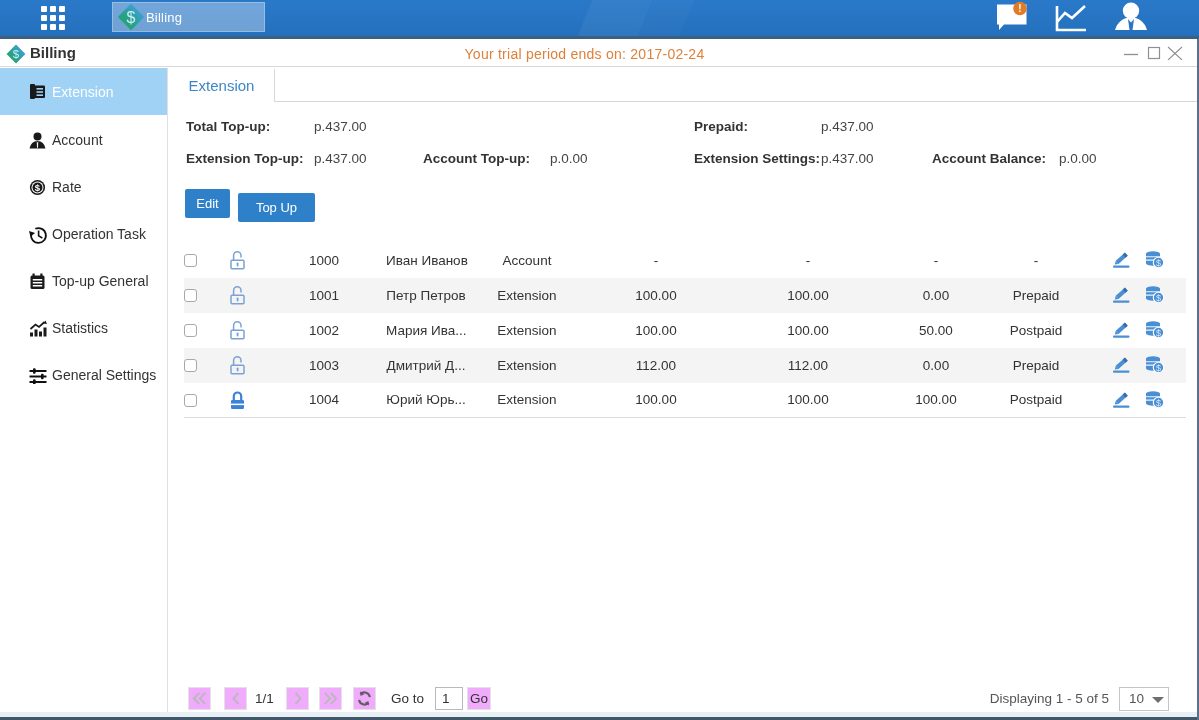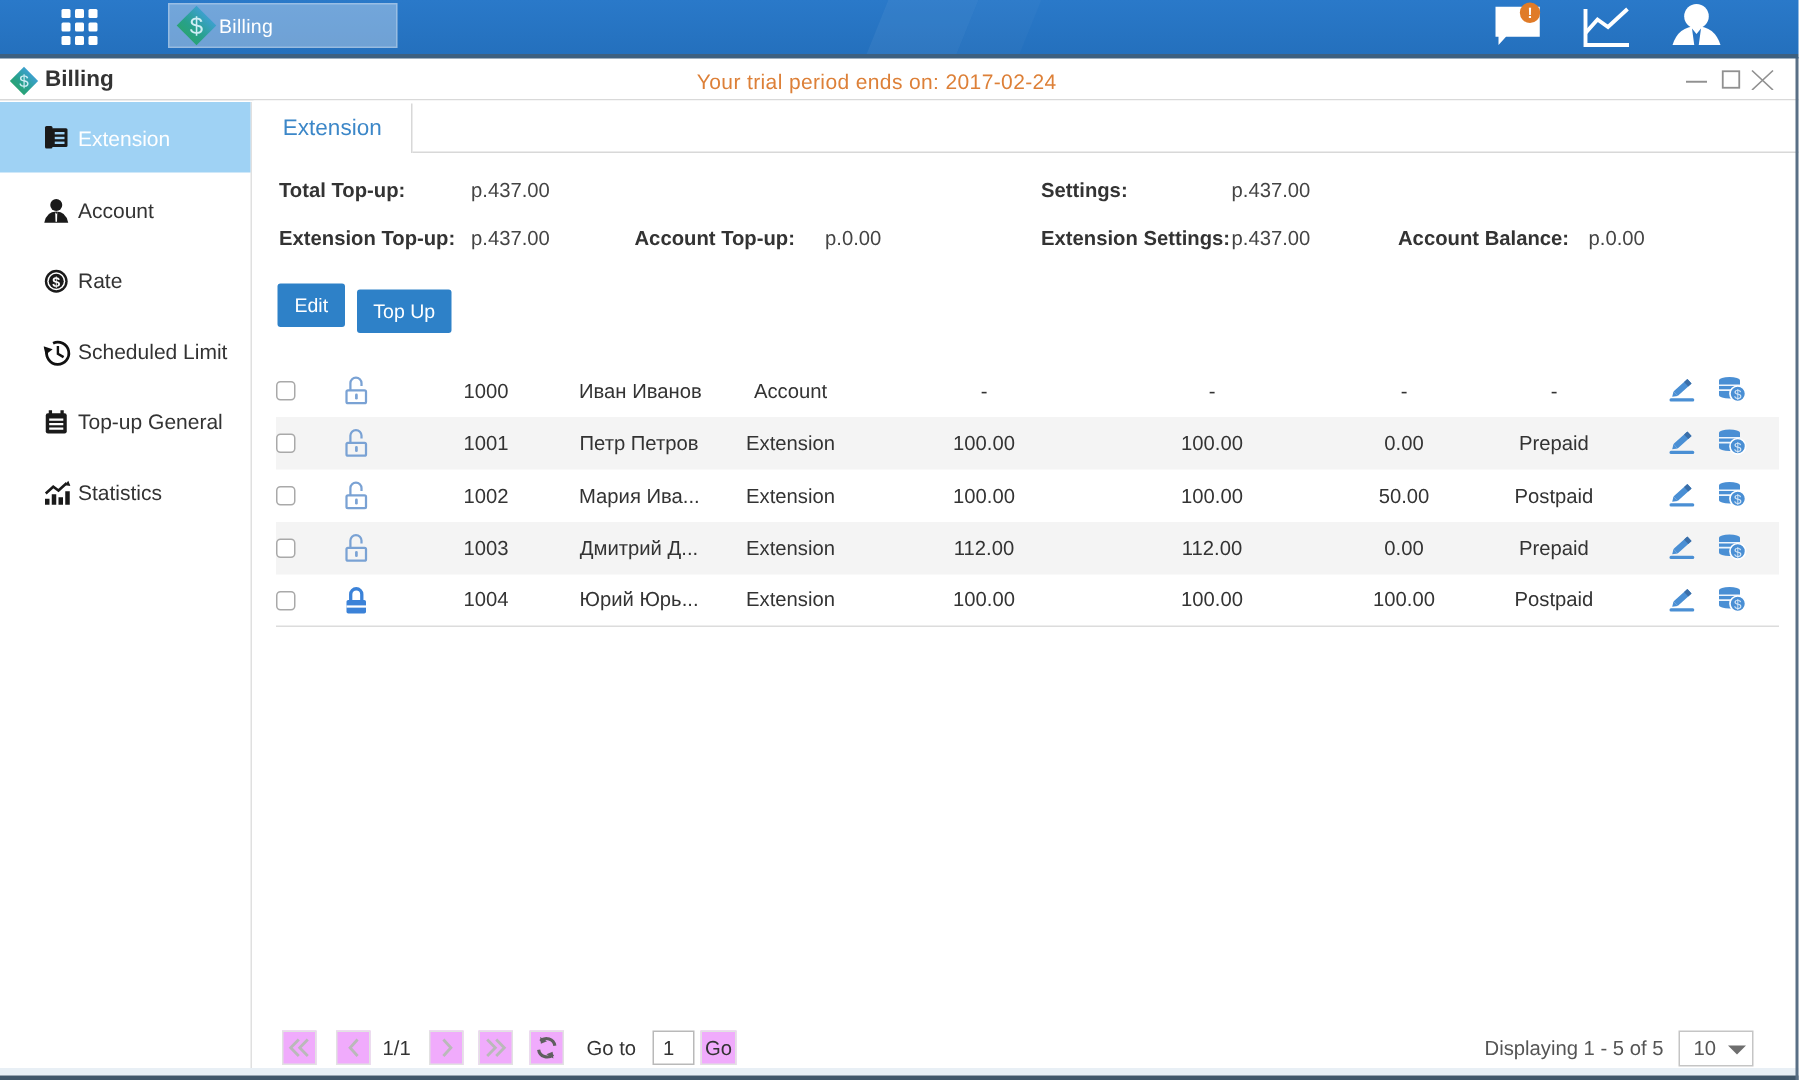--- a/index.html
+++ b/index.html
@@ -144,61 +144,76 @@
           <text x="8.5" y="12" text-anchor="middle" font-size="9.5" fill="#fff" font-family="Liberation Sans" font-weight="bold">$</text>
         </svg></span>
       <span class="stext">Rate</span>
     </div>
 <div class="sideitem">
       <span class="sicon"><svg width="19" height="19" viewBox="0 0 19 19">
           <path d="M6.37 2.79 A7.4 7.4 0 1 1 2.35 7.58" fill="none" stroke="#111" stroke-width="1.8"></path>
           <path d="M0.0 4.9 L1.4 10.5 L6.1 6.9 Z" fill="#111"></path>
           <path d="M9.6 4.6 V9.8 L13.4 12.1" fill="none" stroke="#111" stroke-width="1.6"></path>
         </svg></span>
-      <span class="stext">Scheduled Limit</span>
+      <span class="stext">Operation Task</span>
     </div>
 <div class="sideitem">
       <span class="sicon"><svg width="17" height="17" viewBox="0 0 17 17">
           <rect x="1.5" y="2.5" width="14" height="13.5" rx="1.5" fill="#1a1a1a"></rect>
           <rect x="3.5" y="0.5" width="2.2" height="4" fill="#1a1a1a"></rect>
           <rect x="11.3" y="0.5" width="2.2" height="4" fill="#1a1a1a"></rect>
           <rect x="3.8" y="6" width="9.4" height="1.5" fill="#fff"></rect>
           <rect x="3.8" y="9" width="9.4" height="1.5" fill="#fff"></rect>
           <rect x="3.8" y="12" width="9.4" height="1.5" fill="#fff"></rect>
         </svg></span>
       <span class="stext">Top-up General</span>
     </div>
 <div class="sideitem">
       <span class="sicon"><svg width="18" height="17" viewBox="0 0 18 17">
           <path d="M1 16.5 v-4 h3 v4 z M5.5 16.5 v-7 h3 v7 z M10 16.5 v-5 h3 v5 z M14.5 16.5 v-9 h3 v9 z" fill="#1a1a1a"></path>
           <path d="M1.5 9 l5 -4.5 l3.5 2.5 l5.5 -5" fill="none" stroke="#1a1a1a" stroke-width="1.7"></path>
           <path d="M16.5 0.5 l1.5 3.5 l-3.7 -0.5 z" fill="#1a1a1a"></path>
         </svg></span>
       <span class="stext">Statistics</span>
     </div>
+<div class="sideitem">
+      <span class="sicon"><svg width="18" height="17" viewBox="0 0 18 17">
+          <g stroke="#111" stroke-width="2">
+            <line x1="0.5" y1="4" x2="17.5" y2="4"></line>
+            <line x1="0.5" y1="9.5" x2="17.5" y2="9.5"></line>
+            <line x1="0.5" y1="15" x2="17.5" y2="15"></line>
+          </g>
+          <g fill="#111">
+            <rect x="4" y="1.2" width="2.6" height="5.6" rx="1"></rect>
+            <rect x="12" y="6.7" width="2.6" height="5.6" rx="1"></rect>
+            <rect x="4" y="12.2" width="2.6" height="5.6" rx="1"></rect>
+          </g>
+        </svg></span>
+      <span class="stext">General Settings</span>
+    </div>
 </div>
 <div class="content">
 <div class="tabstrip">
       <div class="rule"></div>
       <div class="tab1">Extension</div>
     </div>
 <span class="lbl" style="left:17px;top:52px">Total Top-up:</span>
 <span class="val" style="left:145px;top:52px">p.437.00</span>
-<span class="lbl" style="left:525px;top:52px">Settings:</span>
+<span class="lbl" style="left:525px;top:52px">Prepaid:</span>
 <span class="val" style="left:652px;top:52px">p.437.00</span>
 <span class="lbl" style="left:17px;top:84px">Extension Top-up:</span>
 <span class="val" style="left:145px;top:84px">p.437.00</span>
 <span class="lbl" style="left:254px;top:84px">Account Top-up:</span>
 <span class="val" style="left:381px;top:84px">p.0.00</span>
 <span class="lbl" style="left:525px;top:84px">Extension Settings:</span>
 <span class="val" style="left:652px;top:84px">p.437.00</span>
 <span class="lbl" style="left:763px;top:84px">Account Balance:</span>
 <span class="val" style="left:890px;top:84px">p.0.00</span>
 <div class="btn" style="left:16px;top:122px;width:45px;height:29px">Edit</div>
-<div class="btn" style="left:69px;top:126px;width:63px;height:29px">Top Up</div>
+<div class="btn" style="left:69px;top:126px;width:77px;height:29px">Top Up</div>
 <table class="grid">
 <colgroup>
         <col style="width:28px">
         <col style="width:50px">
         <col style="width:124px">
         <col style="width:80px">
         <col style="width:122px">
         <col style="width:136px">
         <col style="width:168px">
         <col style="width:88px">

